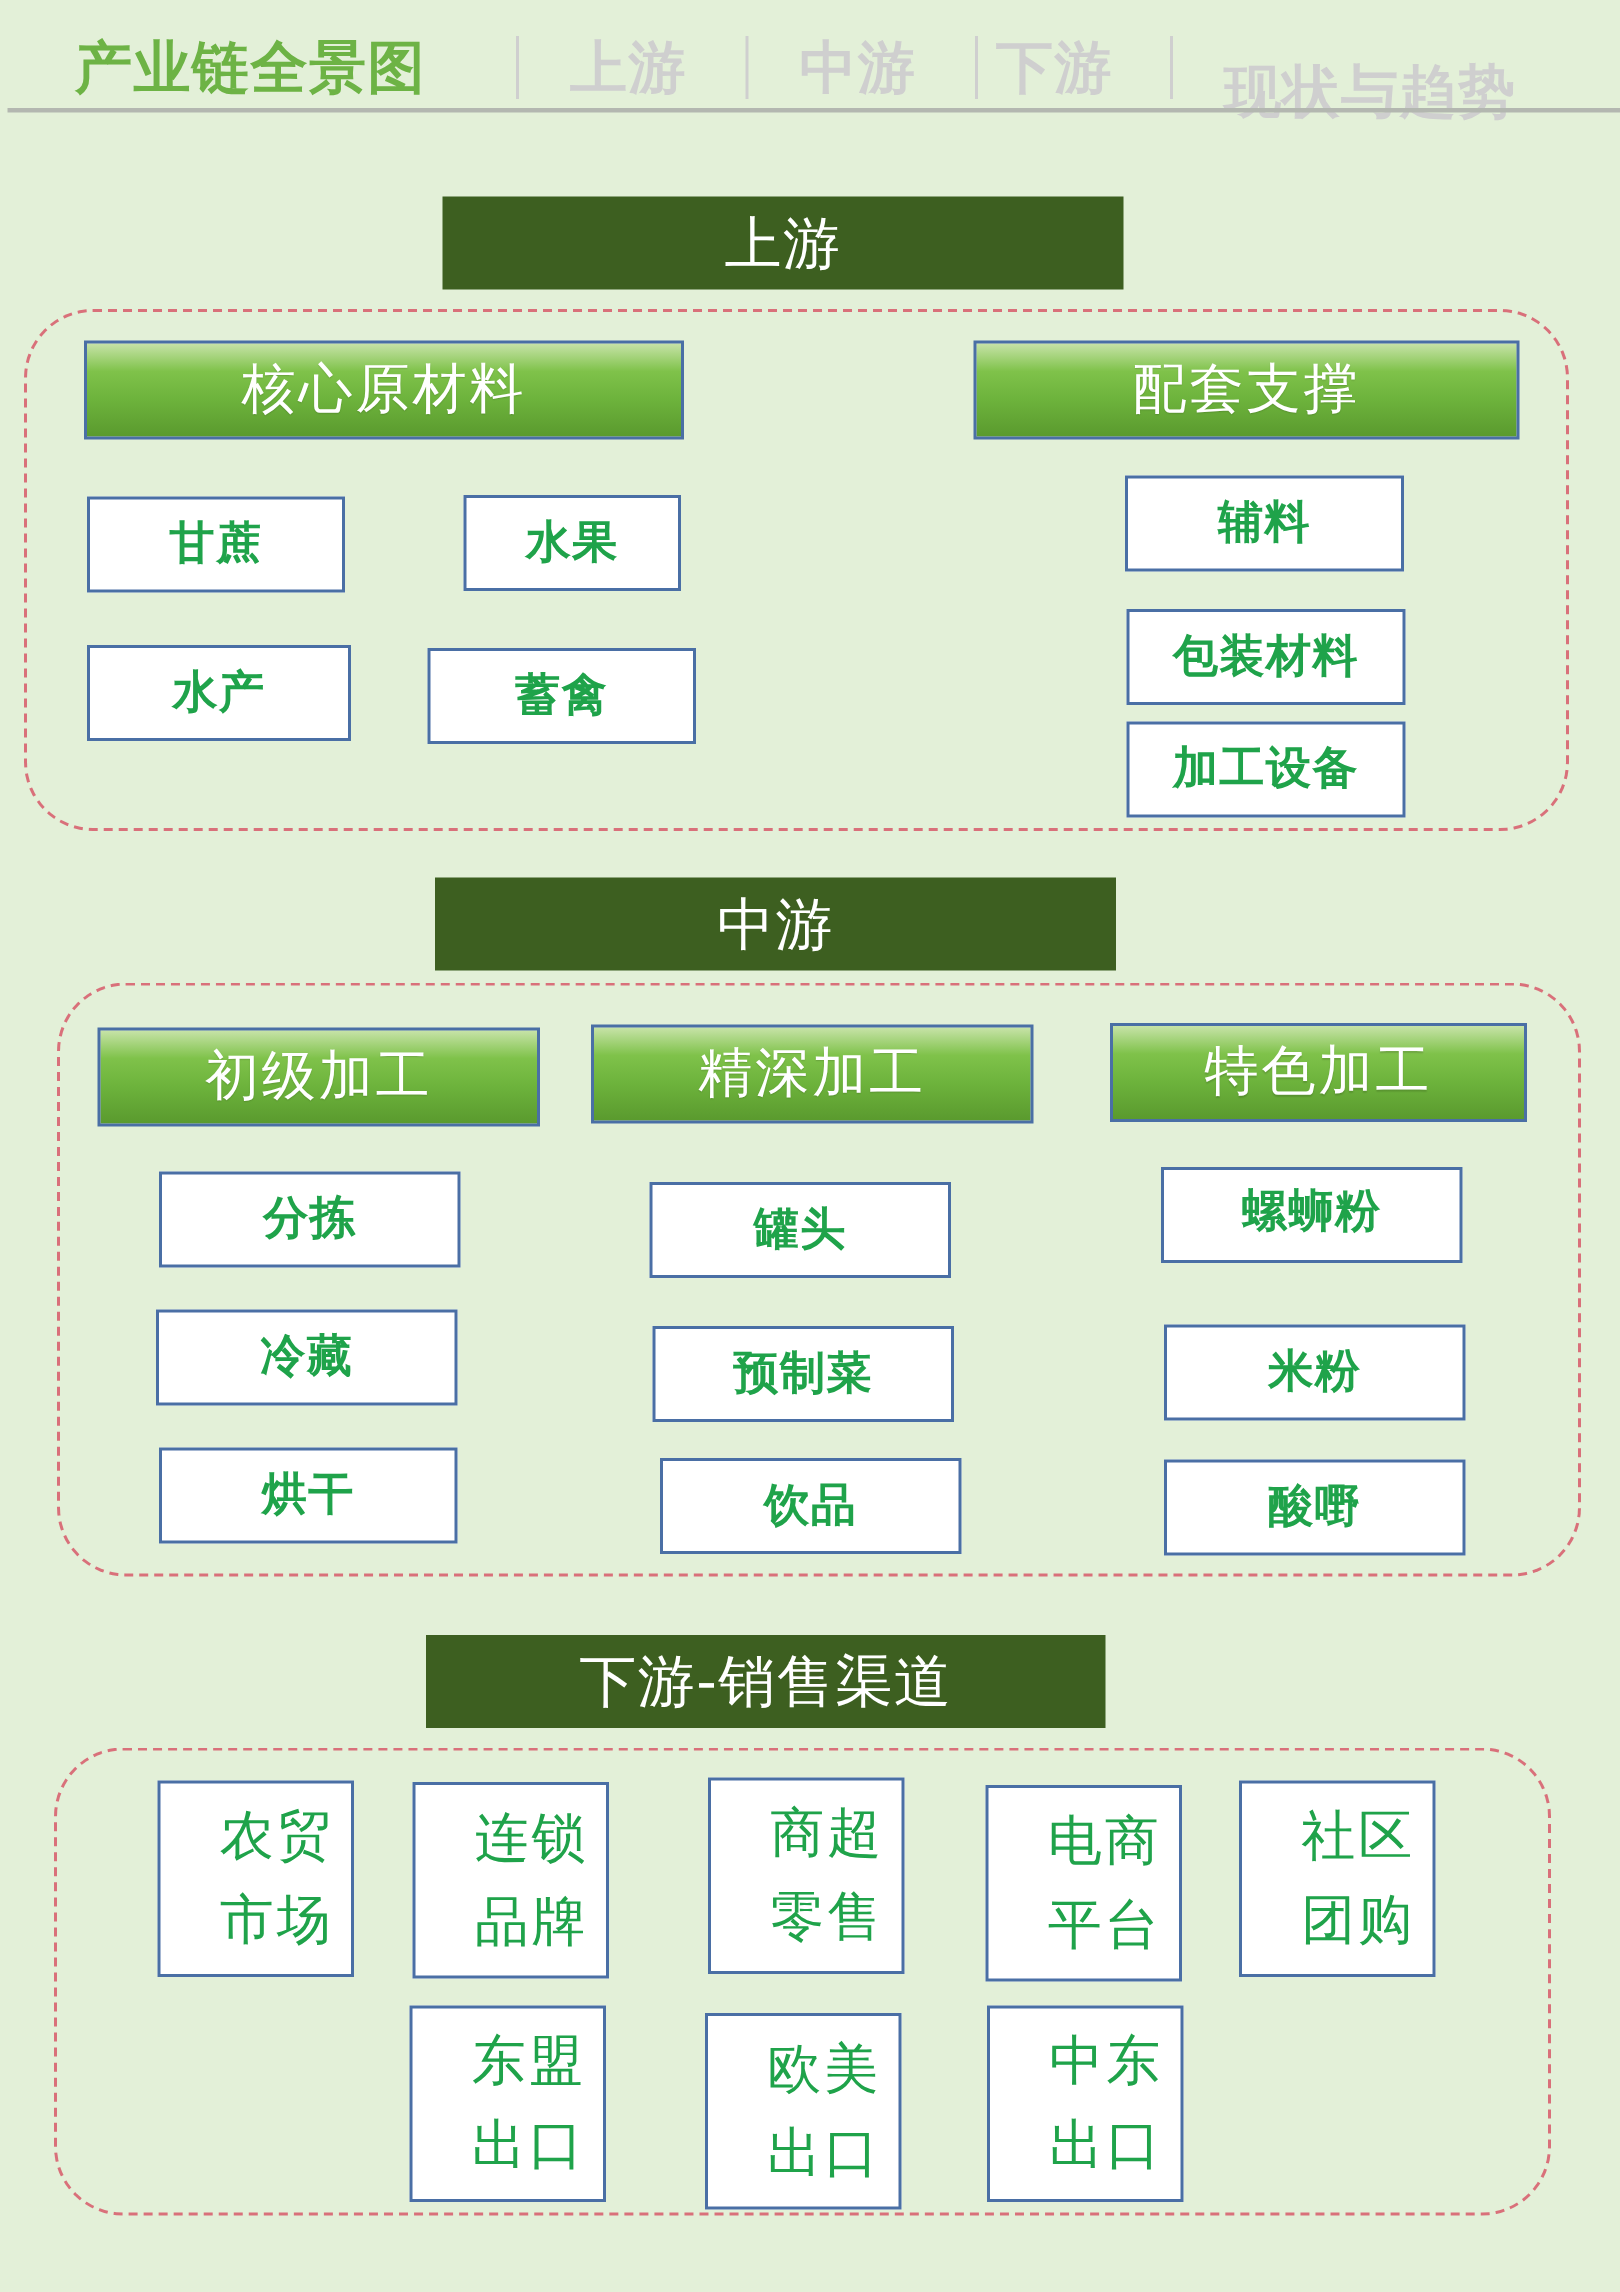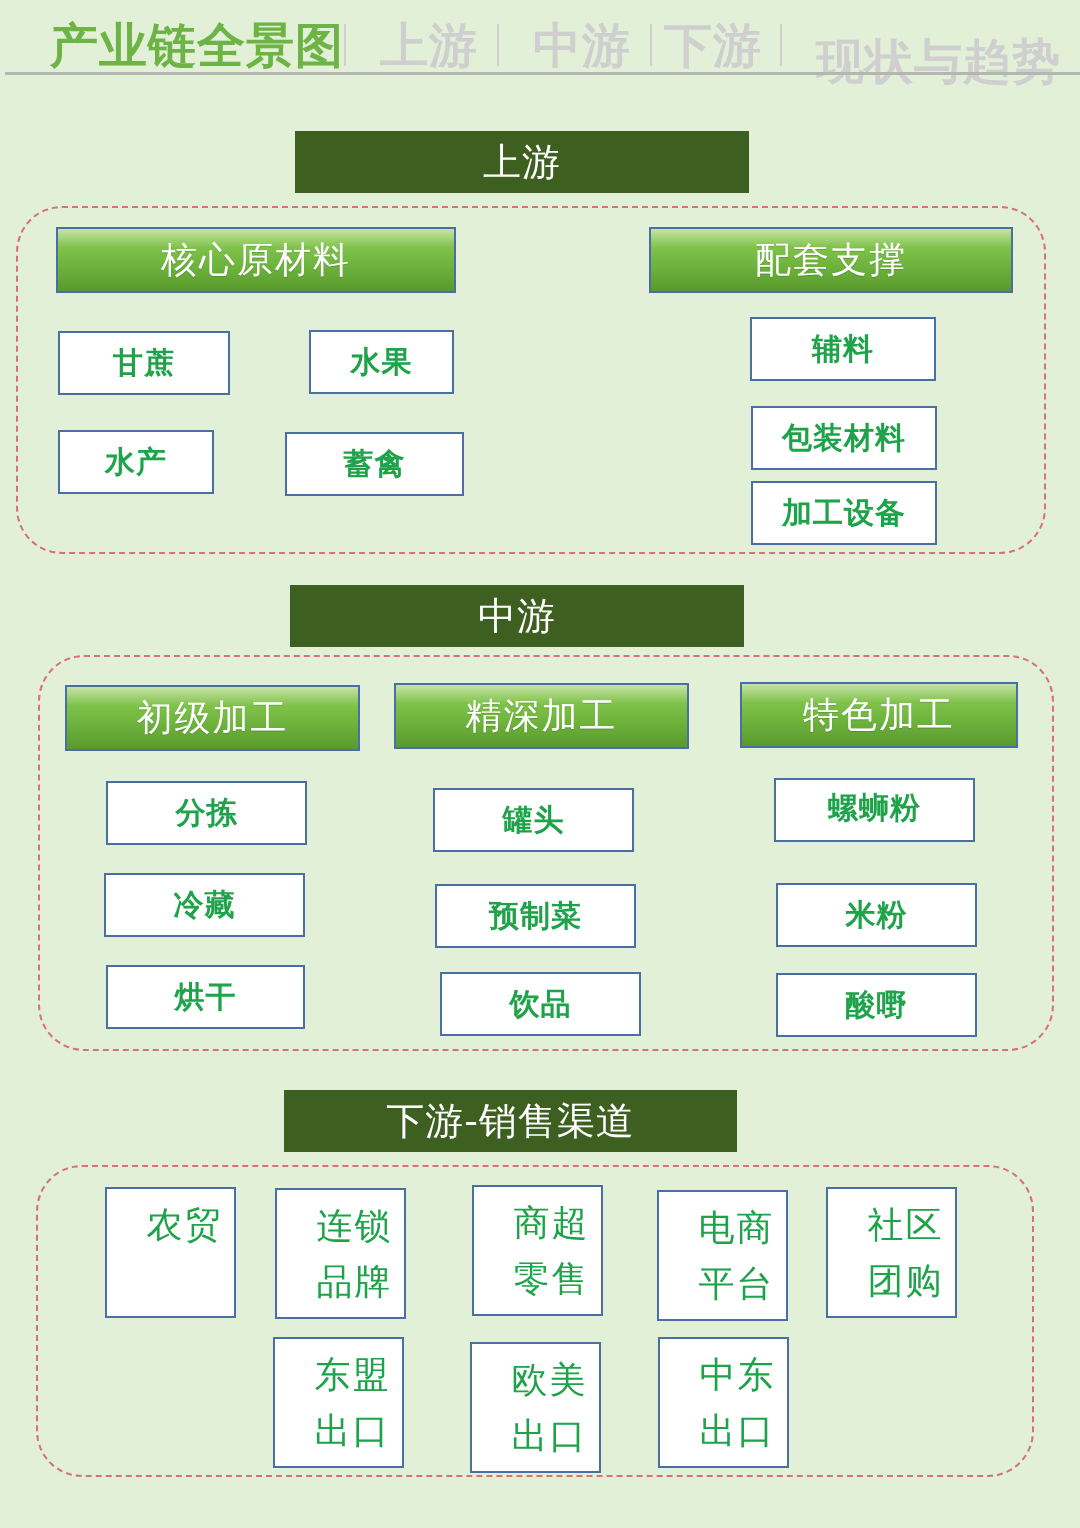--- a/index.html
+++ b/index.html
@@ -6,21 +6,21 @@
   html, body { width: 1080px; height: 1528px; }
   body {
     background: #e3f0d8;
     position: relative;
     overflow: hidden;
     font-family: "DejaVu Sans", "Liberation Sans", sans-serif;
   }
 
   
   .nav { position: absolute; left: 0; top: 0; width: 1080px; height: 76px; }
-  .nav-item { position: absolute; top: 20px; font-size: 48px; line-height: 50px; font-weight: bold; color: #cfcfcf; white-space: nowrap; letter-spacing: 1px; }
+  .nav-item { position: absolute; top: 20px; font-size: 38px; line-height: 50px; font-weight: bold; color: #cfcfcf; white-space: nowrap; letter-spacing: 1px; }
   .nav-item.active { color: #6db345; }
   .nav-sep { position: absolute; top: 24px; width: 2px; height: 42px; background: #cfcfcf; }
   .nav-line { position: absolute; left: 5px; top: 72px; width: 1075px; height: 3px; background: #b3b7b0; }
 
   
   .banner {
     position: absolute; background: #3d5f20; color: #ffffff;
     font-size: 38px; line-height: 62px; height: 62px; text-align: center;
     letter-spacing: 1px;
   }
@@ -70,21 +70,21 @@
   <div class="nav-item" style="left:816px;margin-top:16px;">现状与趋势</div>
   <div class="nav-line"></div>
 </div>
 
 <div class="banner" style="left:295px; top:131px; width:454px;">上游</div>
 <div class="group" style="left:16px; top:206px; width:1030px; height:348px;"></div>
 
 <div class="cat" style="left:56px; top:227px; width:400px;">核心原材料</div>
 <div class="item" style="left:58px; top:331px; width:172px;">甘蔗</div>
 <div class="item" style="left:278px; top:330px; width:145px;margin-left:31px;">水果</div>
-<div class="item" style="left:58px; top:430px; width:156px;">水产</div>
+<div class="item" style="left:58px; top:430px; width:176px;">水产</div>
 <div class="item" style="left:285px; top:432px; width:179px;">蓄禽</div>
 
 <div class="cat" style="left:649px; top:227px; width:364px;">配套支撑</div>
 <div class="item" style="left:750px; top:317px; width:186px;">辅料</div>
 <div class="item" style="left:751px; top:406px; width:186px;">包装材料</div>
 <div class="item" style="left:751px; top:481px; width:186px;">加工设备</div>
 
 <div class="banner" style="left:290px; top:585px; width:454px;">中游</div>
 <div class="group" style="left:38px; top:655px; width:1016px; height:396px;"></div>
 
@@ -101,20 +101,21 @@
 <div class="cat" style="left:740px; top:682px; width:278px;">特色加工</div>
 <div class="item" style="left:774px; top:778px; width:201px;font-family:Liberation Mono, monospace;">螺蛳粉</div>
 <div class="item" style="left:776px; top:883px; width:201px;">米粉</div>
 <div class="item" style="left:776px; top:973px; width:201px;">酸嘢</div>
 
 <div class="banner" style="left:284px; top:1090px; width:453px;">下游-销售渠道</div>
 <div class="group" style="left:36px; top:1165px; width:998px; height:312px;"></div>
 
 <div class="vitem" style="left:105px; top:1187px;">
   <span>农贸</span>
+    <span>市场</span>
 </div>
 <div class="vitem" style="left:275px; top:1188px;">
   <span>连锁</span>
     <span>品牌</span>
 </div>
 <div class="vitem" style="left:472px; top:1185px;">
   <span>商超</span>
     <span>零售</span>
 </div>
 <div class="vitem" style="left:657px; top:1190px;">

